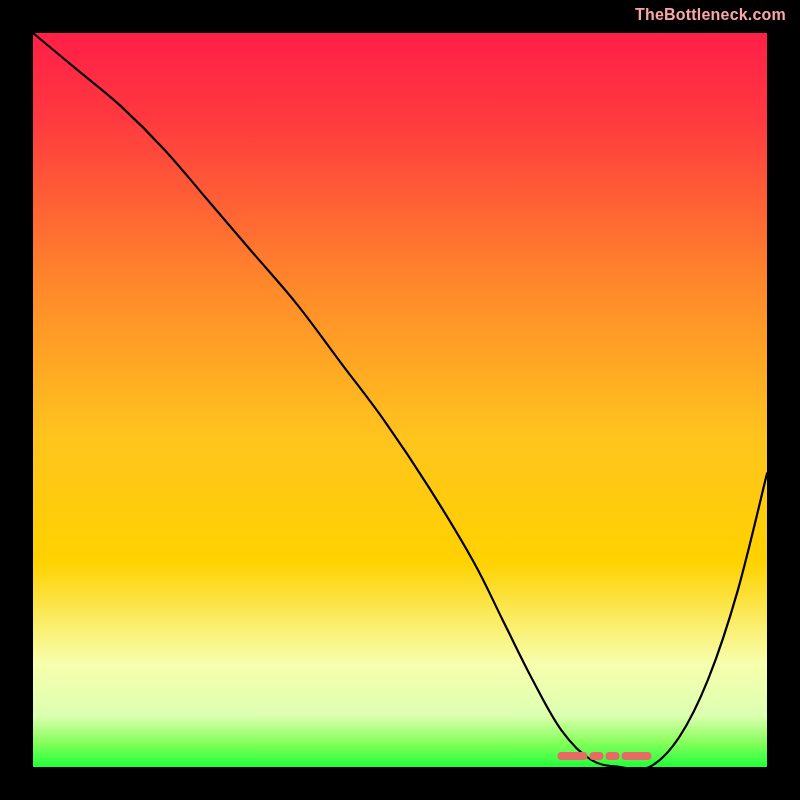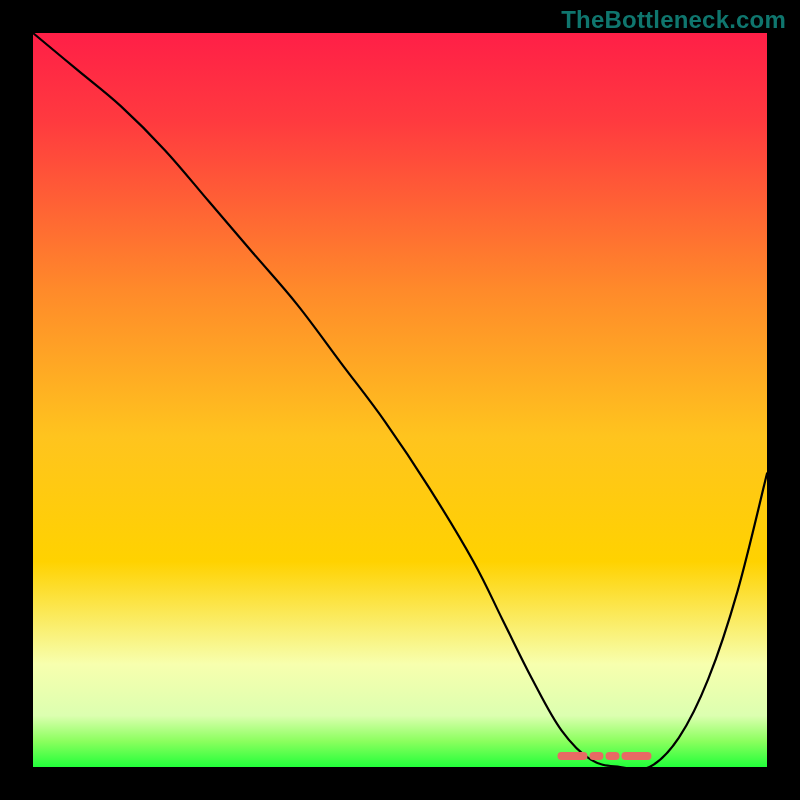--- a/index.html
+++ b/index.html
@@ -13,23 +13,23 @@
   .container {
     position: relative;
     width: 800px;
     height: 800px;
   }
   .watermark {
     position: absolute;
     top: 6px;
     right: 14px;
     font-family: Arial, Helvetica, sans-serif;
-    font-size: 24px;
+    font-size: 16px;
     font-weight: 600;
-    color: #0f766e;
+    color: #fca5a5;
     letter-spacing: 0.2px;
     z-index: 10;
   }
   svg {
     position: absolute;
     top: 0;
     left: 0;
   }
 </style>
 </head>

